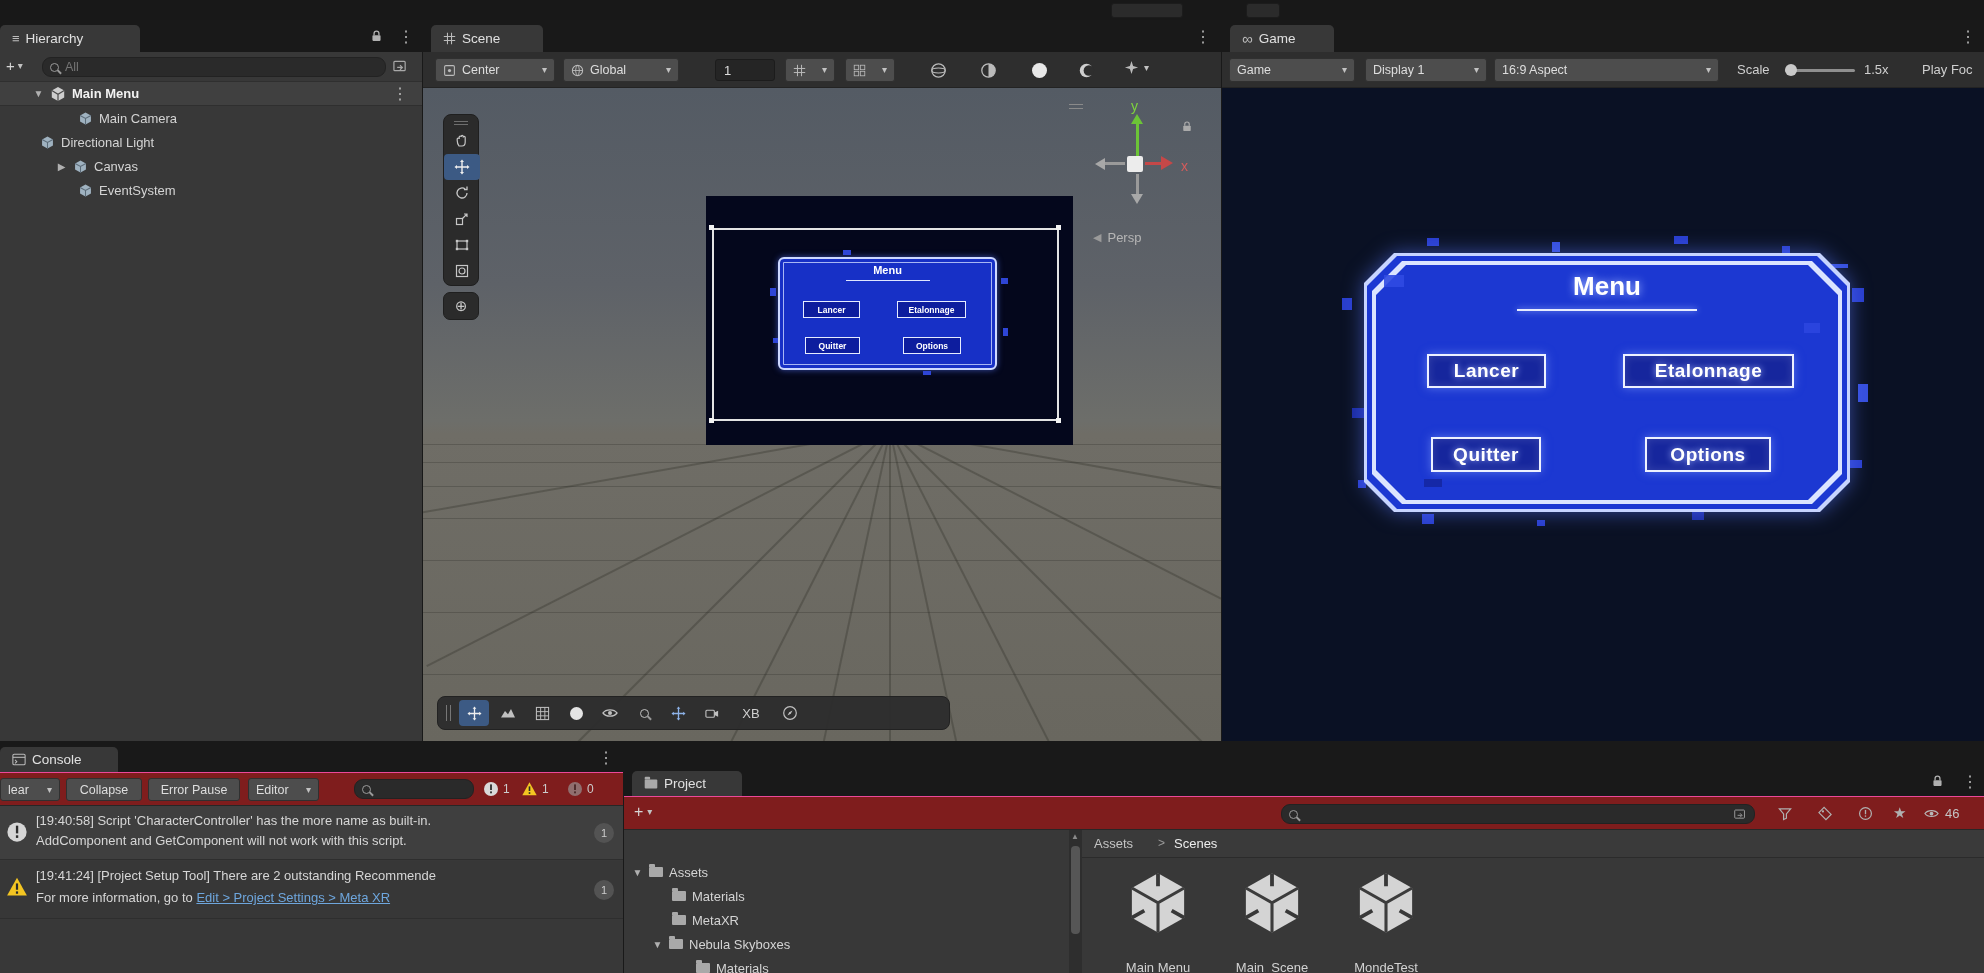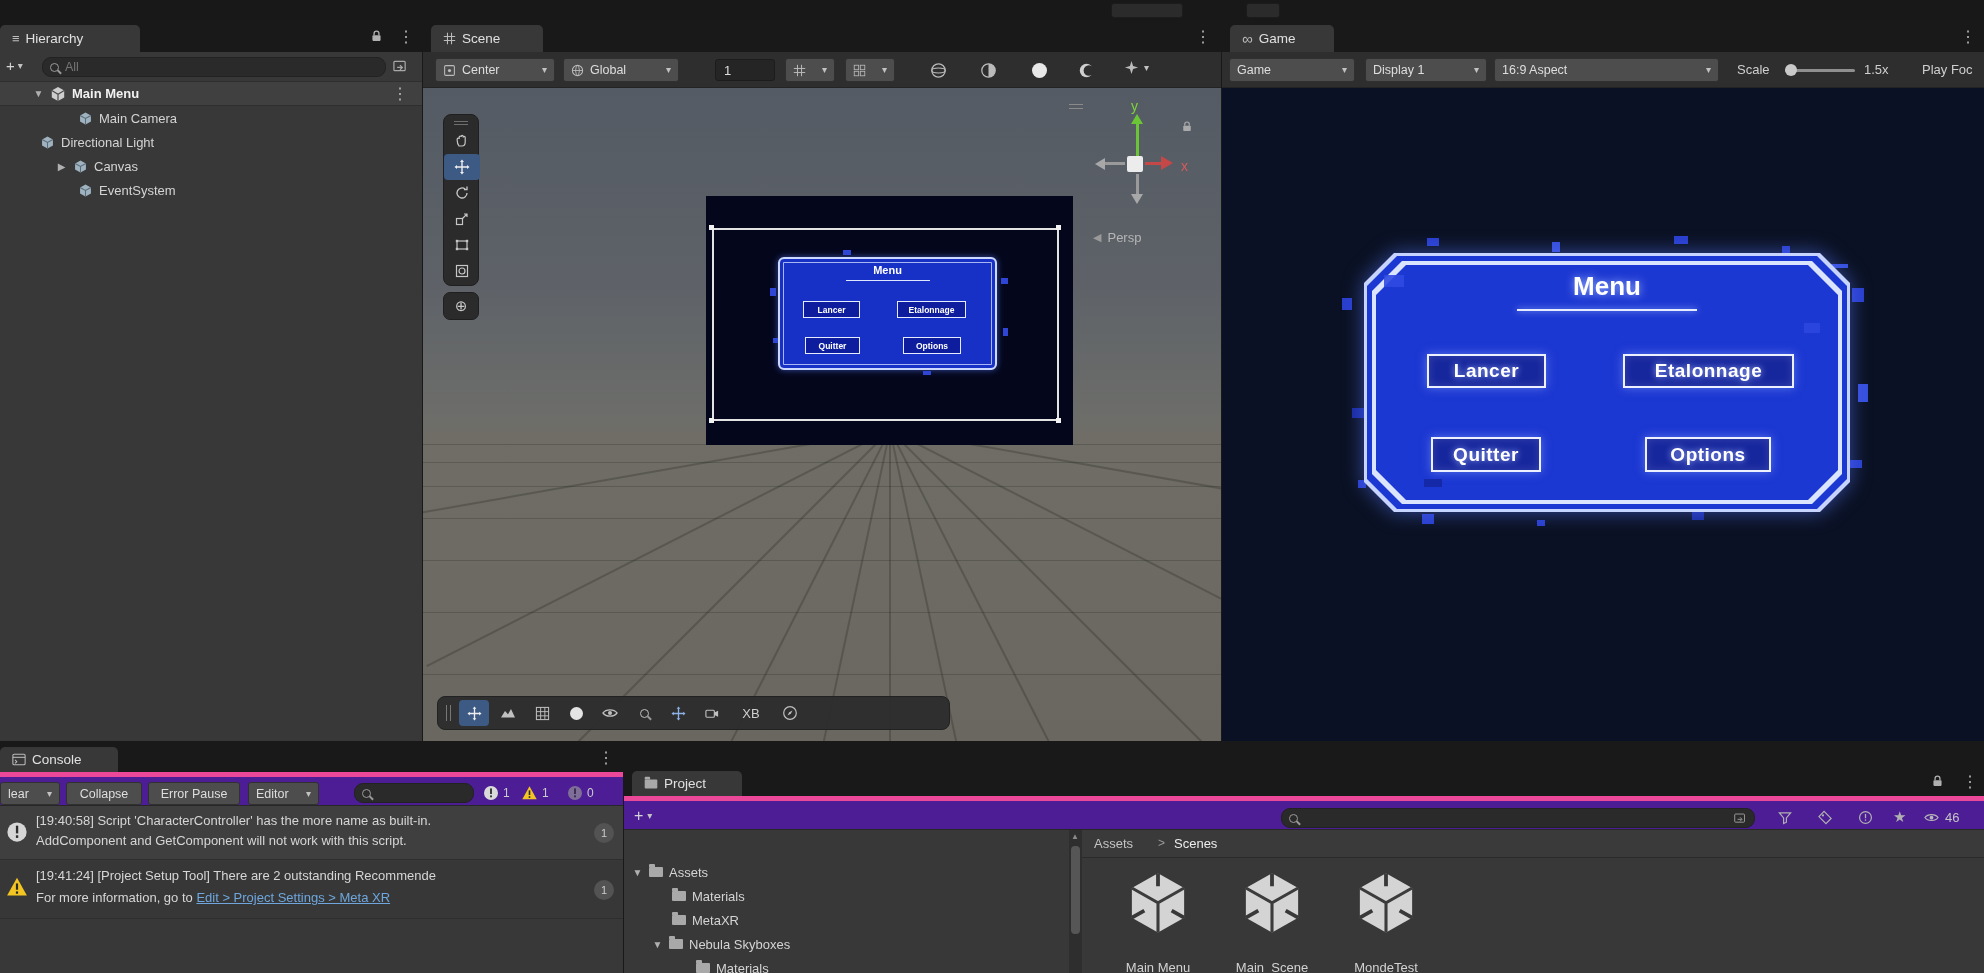--- a/index.html
+++ b/index.html
@@ -4,21 +4,21 @@
 <style>
   *{box-sizing:border-box;margin:0;padding:0}
   html,body{width:1984px;height:973px;background:#191919;font-family:"Liberation Sans",sans-serif;color:#c8c8c8;overflow:hidden}
   .abs{position:absolute}
   .panel{position:absolute;background:#383838;overflow:hidden}
   .tabbar{position:absolute;left:0;top:0;right:0;height:32px;background:#191919}
   .tab{position:absolute;bottom:0;height:27px;background:#383838;border-radius:5px 5px 0 0;display:flex;align-items:center;gap:6px;padding:0 12px;color:#e0e0e0;font-size:13.5px;white-space:nowrap}
   .kebab{position:absolute;color:#b4b4b4;font-size:16px;line-height:1;cursor:default}
   .glyph{color:#bdbdbd;font-size:13px;line-height:1}
   .toolbar{position:absolute;left:0;right:0;background:#2e2e2e;border-bottom:1px solid #232323}
-  .btoolbar{background:#4c1d95;border-top:5px solid #ec4899;border-bottom:1px solid #272727}
+  .btoolbar{background:#7f1d1d;border-top:1px solid #ec4899;border-bottom:1px solid #272727}
   .btn{position:absolute;background:#4d4d4d;border:1px solid #303030;border-radius:3px;color:#dedede;font-size:12.5px;display:flex;align-items:center;justify-content:center;gap:5px;white-space:nowrap}
   .dd{justify-content:space-between;padding:0 7px}
   .caret{font-size:10px;color:#c2c2c2;line-height:1}
   .search{position:absolute;display:flex;align-items:center;gap:6px;background:#2a2a2a;border:1px solid #222;border-radius:9px;padding:0 7px}
   .search input{flex:1;background:none;border:none;outline:none;color:#cfcfcf;font-size:12.5px;font-family:inherit;min-width:0}
   .mag{width:9px;height:9px;border:1.5px solid #9a9a9a;border-radius:50%;position:relative;flex:none}
   .mag::after{content:"";position:absolute;width:5px;height:1.5px;background:#9a9a9a;transform:rotate(45deg);right:-4px;bottom:-2px}
   .folder{position:relative;width:14px;height:10px;background:#a9a9a9;border-radius:1px;flex:none}
   .folder::before{content:"";position:absolute;top:-3px;left:0;width:6px;height:3px;background:#a9a9a9;border-radius:1px 1px 0 0}
   .trow{position:absolute;left:0;right:0;height:24px;display:flex;align-items:center;gap:6px;font-size:13px;color:#d4d4d4}

